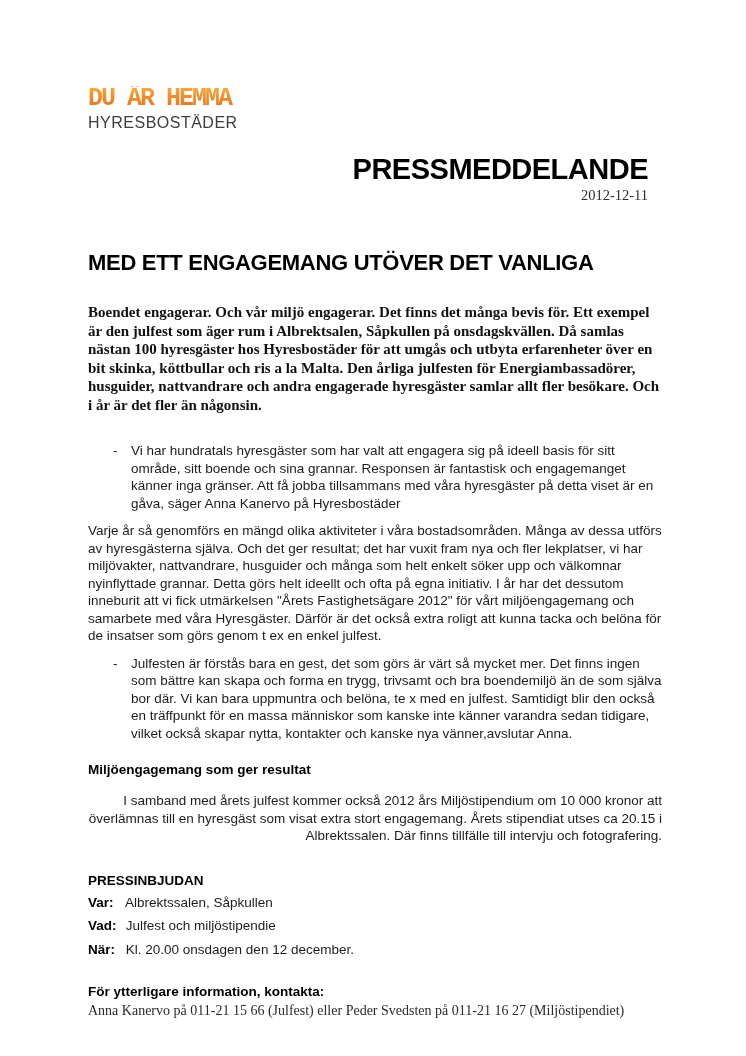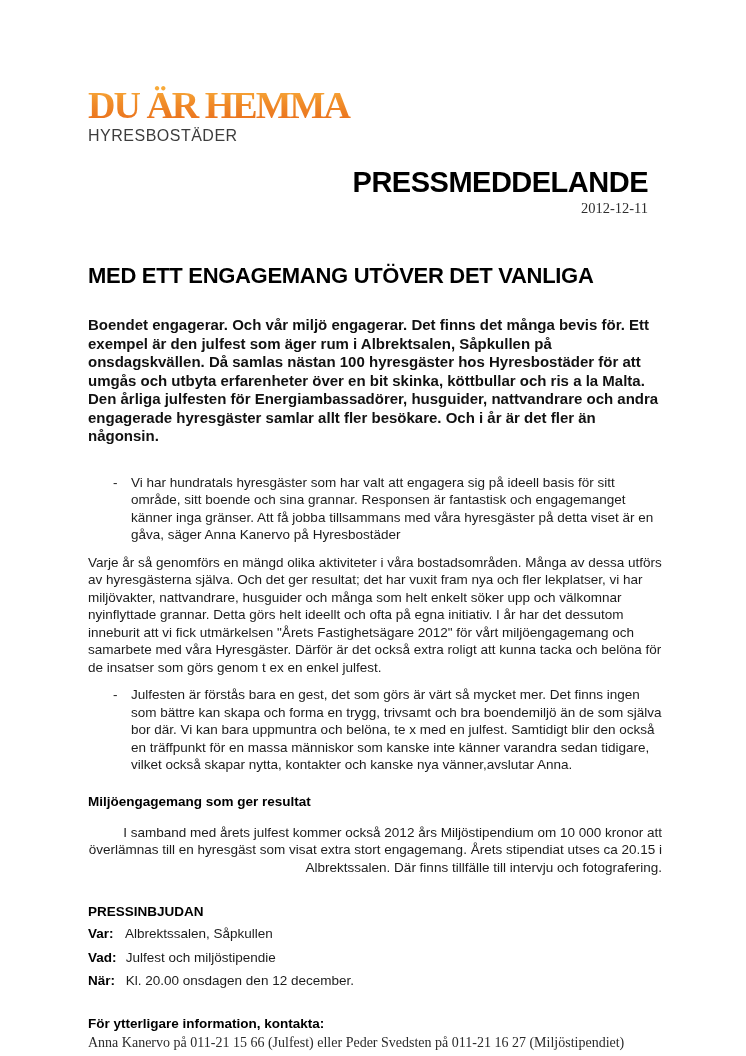--- a/index.html
+++ b/index.html
@@ -14,23 +14,23 @@
   }
   .page {
     width: 746px;
     min-height: 1056px;
     background: #ffffff;
     padding: 86px 84px 40px 88px;
   }
 
   
   .logo-title {
-    font-family: Liberation Serif, serif;
-    font-weight: 700;
-    font-size: 38px;
+    font-family: Liberation Mono, monospace;
+    font-weight: 700;
+    font-size: 25px;
     line-height: 1;
     letter-spacing: -2px;
     color: #ef7d1f;
   }
   @supports ((-webkit-background-clip: text) or (background-clip: text)) {
     .logo-title {
       background: linear-gradient(180deg, #f9ae3c 0%, #f08b28 45%, #e96d1b 100%);
       -webkit-background-clip: text;
       background-clip: text;
       color: transparent;
@@ -69,21 +69,21 @@
     font-family: "Liberation Sans", sans-serif;
     font-weight: 700;
     font-size: 22px;
     letter-spacing: -0.3px;
     color: #000000;
     margin-top: 46px;
   }
 
   
   .lead {
-    font-family: Liberation Sans, sans-serif;
+    font-family: Liberation Serif, serif;
     font-weight: 700;
     font-size: 15px;
     line-height: 18.5px;
     color: #111111;
     margin-top: 27px;
     max-width: 578px;
   }
 
   
   .quote {

